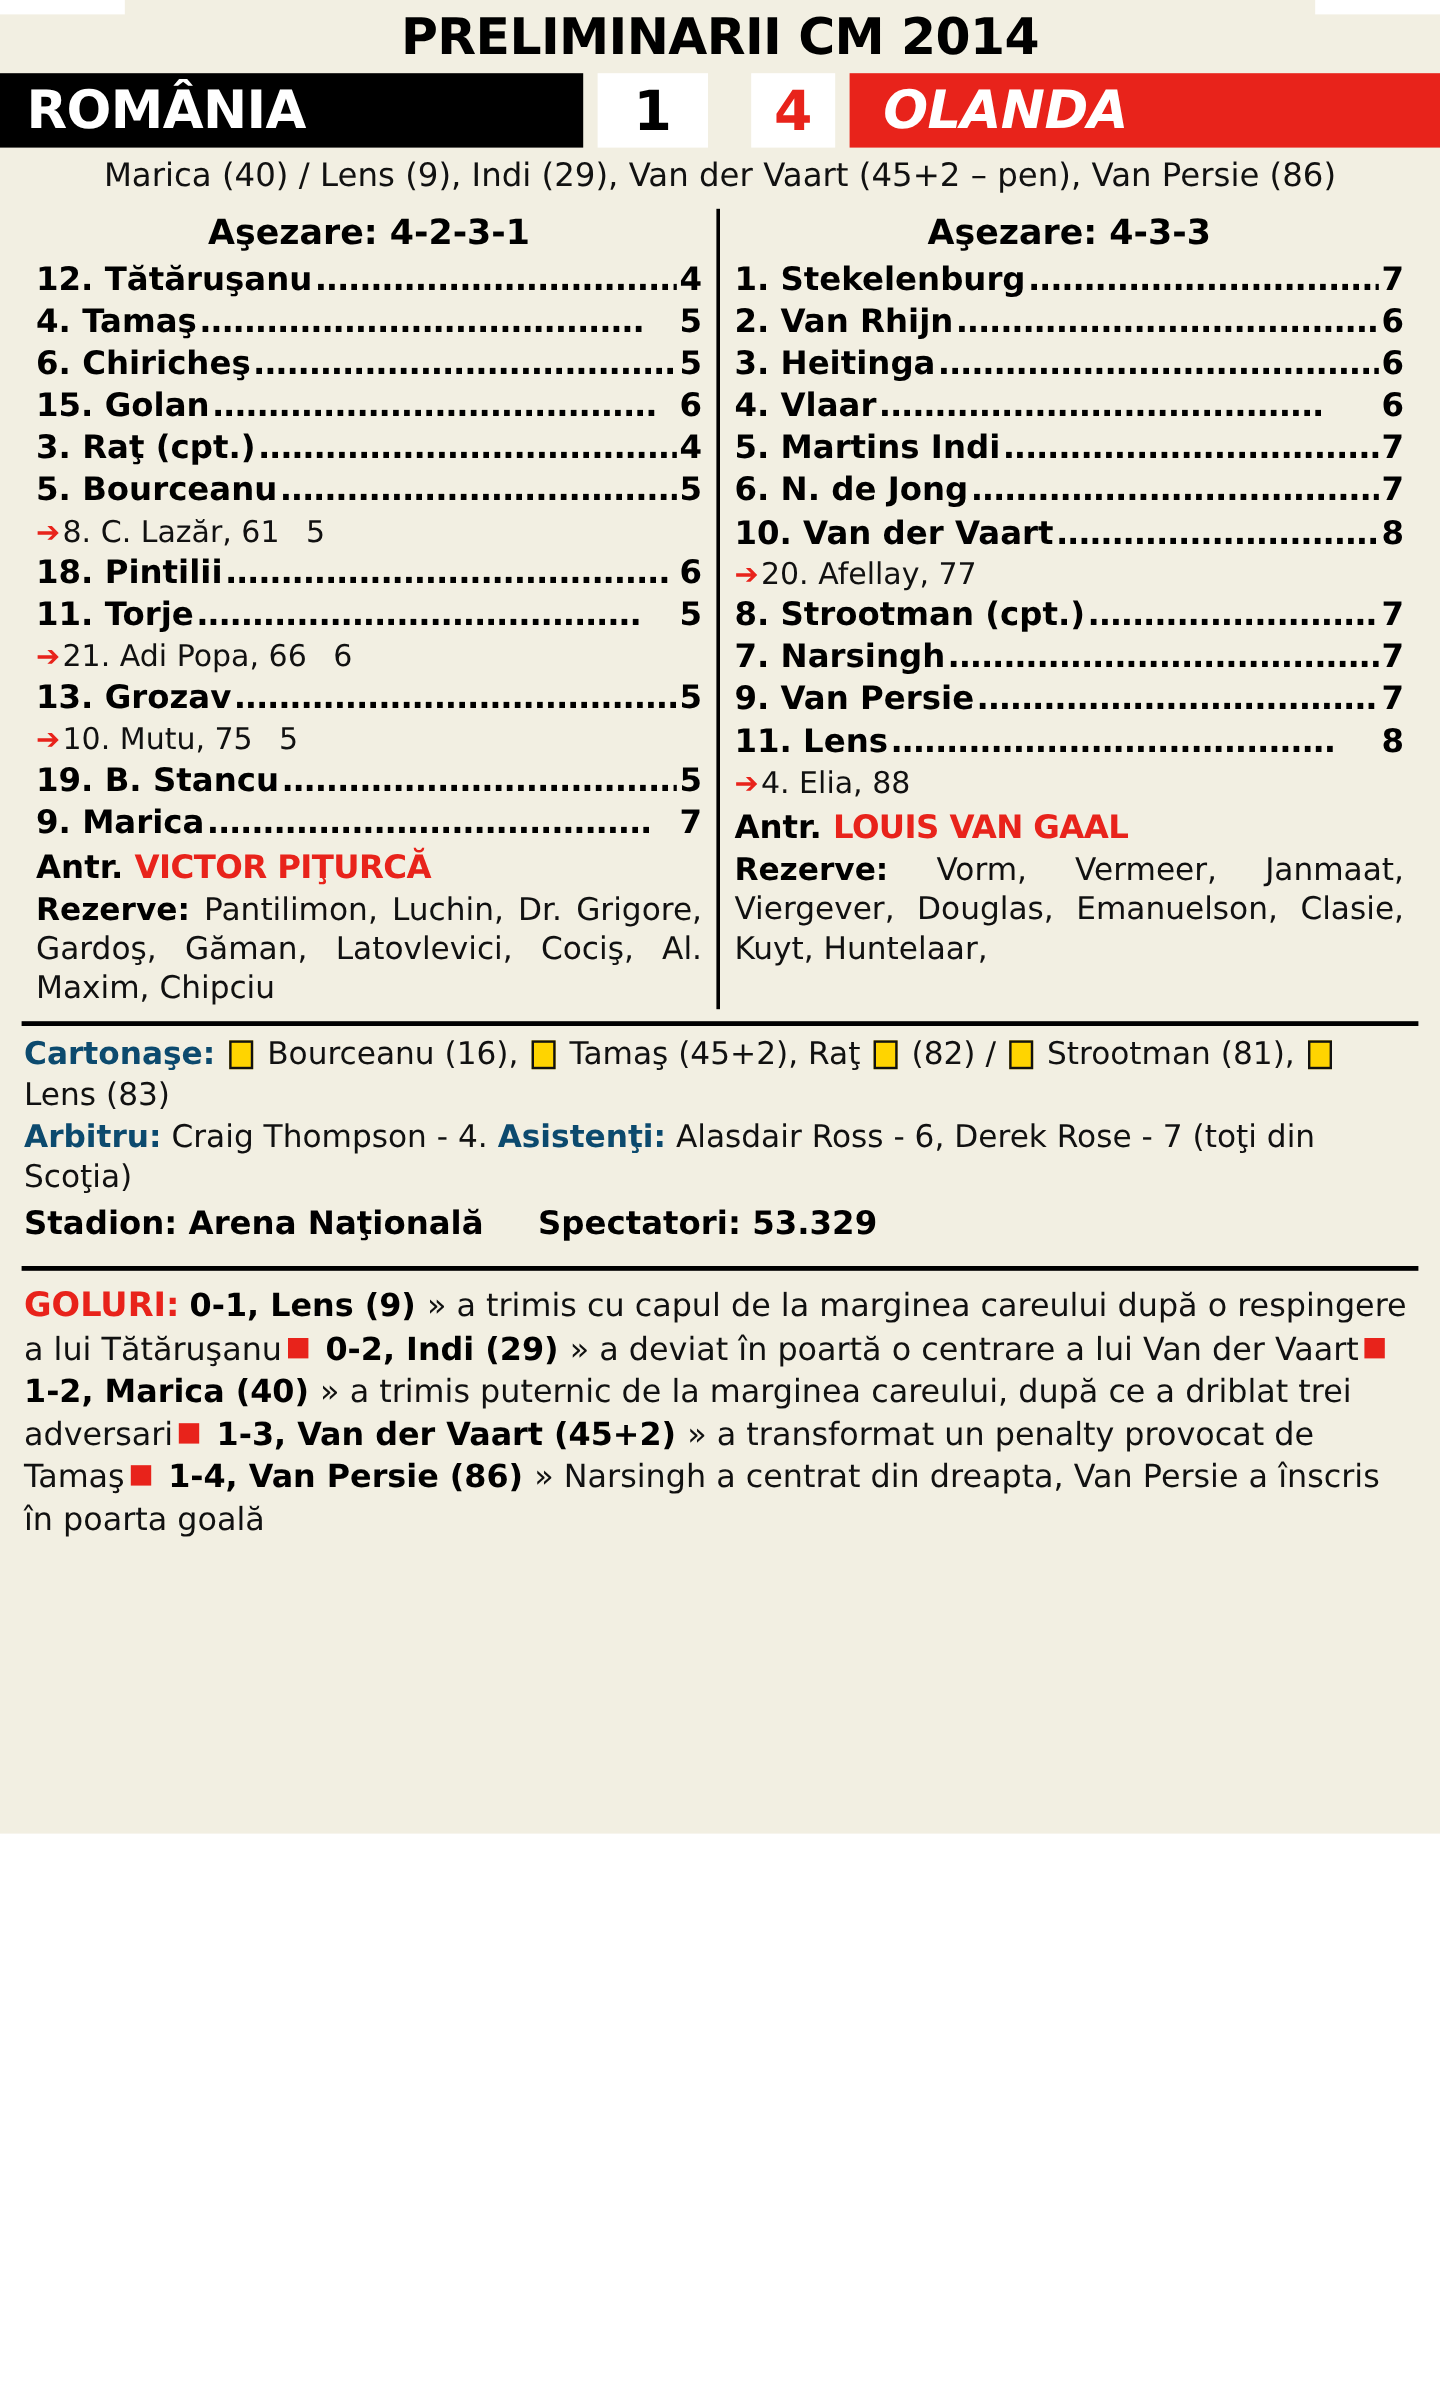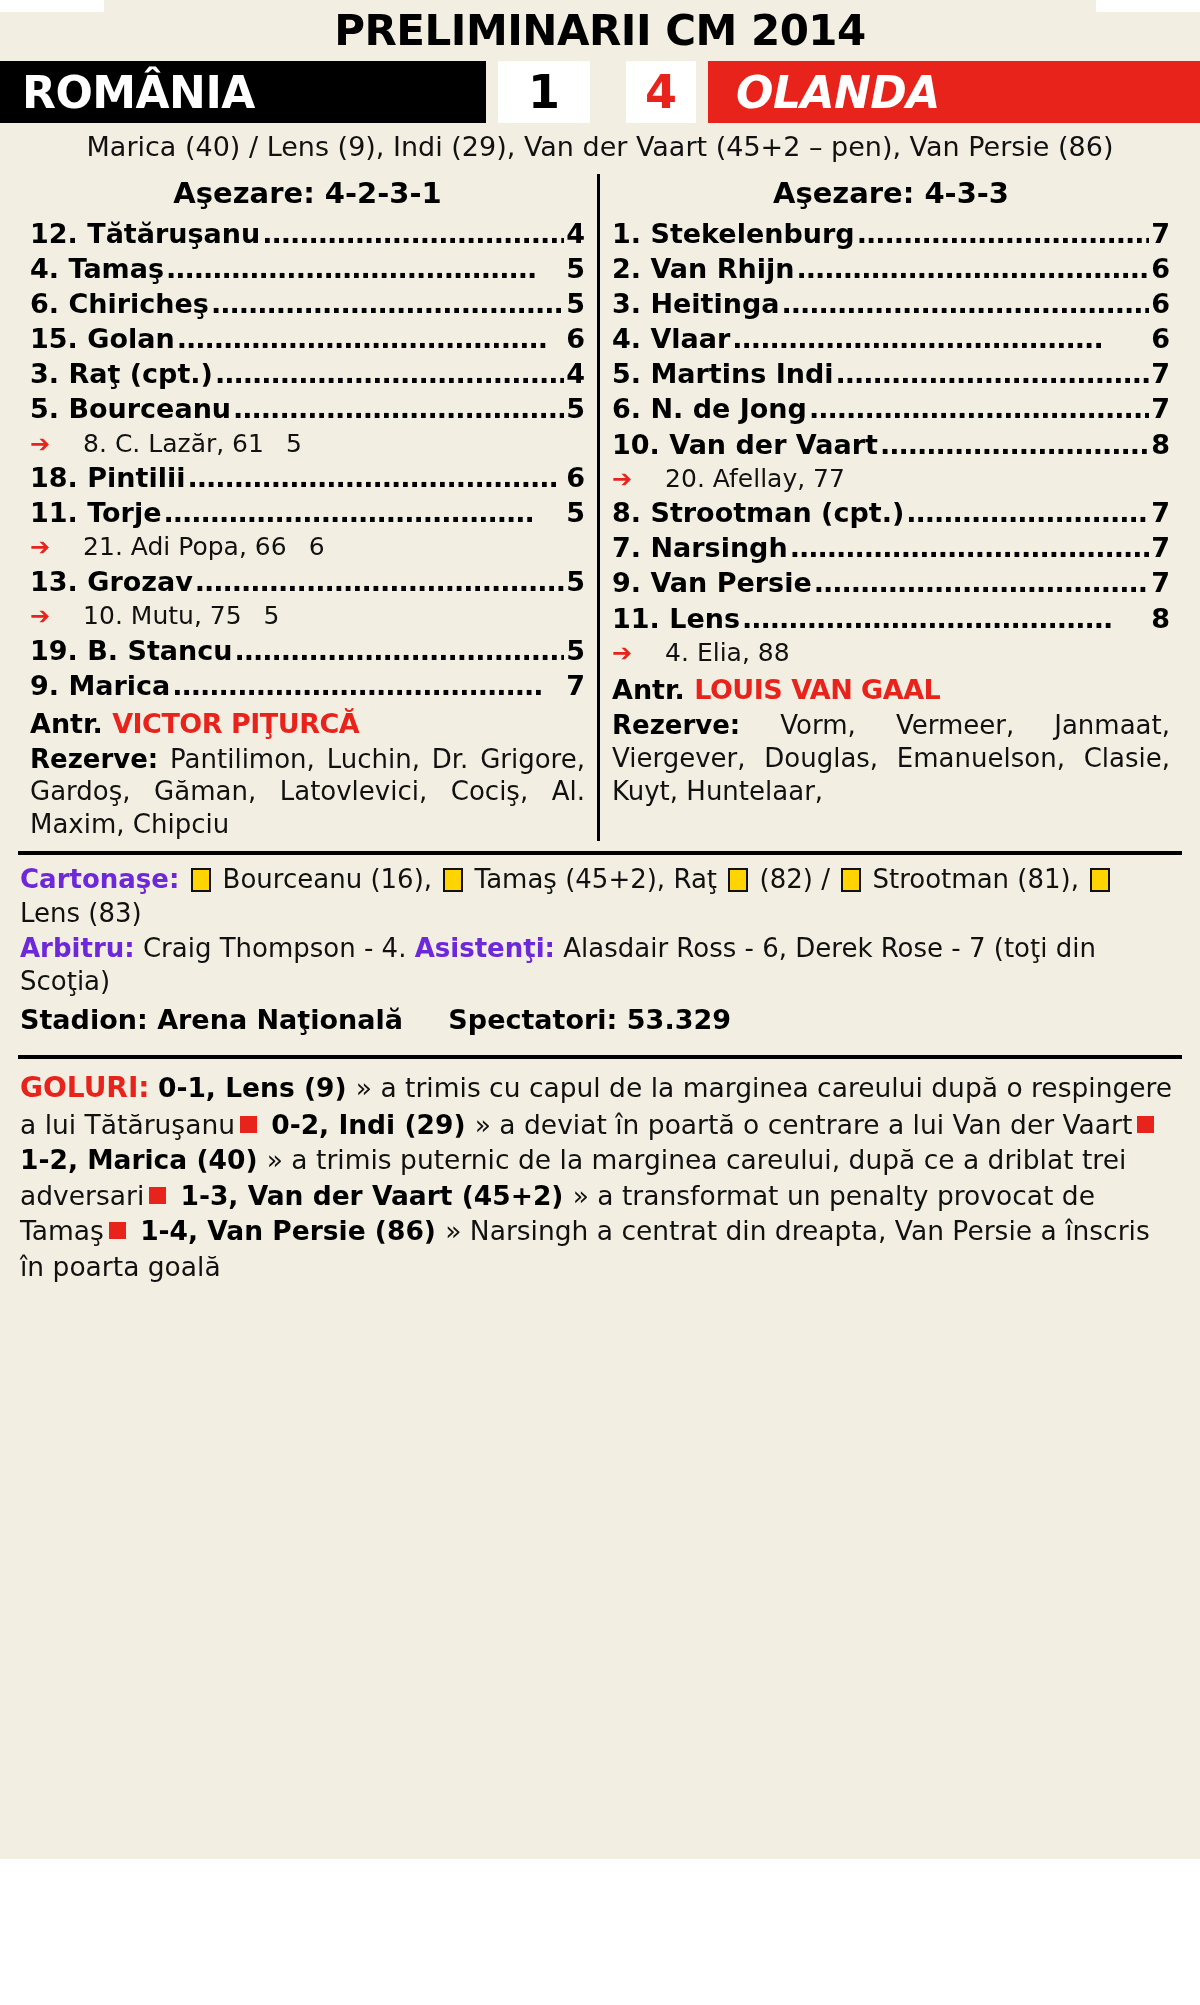--- a/index.html
+++ b/index.html
@@ -4,21 +4,21 @@
 <style>
   * { box-sizing: border-box; margin: 0; padding: 0; }
   html, body {
     width: 1200px;
     height: 2005px;
     background: #ffffff;
     font-family: "DejaVu Sans", sans-serif;
   }
   .sheet {
     width: 1200px;
-    height: 1859px;
+    height: 1528px;
     background: #f2efe2;
     position: relative;
     overflow: hidden;
   }
   
   .hdr-title {
     text-align: center;
     font-weight: bold;
     font-size: 42px;
     letter-spacing: -0.5px;
@@ -129,21 +129,21 @@
     line-height: 1.32;
     display: flex;
     align-items: baseline;
   }
   .arrow {
     color: #e8231b;
     font-weight: bold;
     padding-right: 2px;
     font-size: 24px;
   }
-  .sub .sname { flex: 0 0 auto; margin-left: 31px; }
+  .sub .sname { flex: 0 0 auto; }
   .sub .srate { padding-left: 22px; }
   .coach {
     font-size: 27px;
     font-weight: bold;
     color: #000;
     padding-top: 4px;
     line-height: 1.25;
   }
   .coach .cname {
     color: #e8231b;
@@ -164,21 +164,21 @@
     background: #000;
     margin: 10px 18px 0 18px;
   }
   
   .details {
     padding: 8px 20px 8px 20px;
     font-size: 26px;
     color: #111;
     line-height: 1.30;
   }
-  .details b { color: #6d28d9; font-weight: bold; }
+  .details b { color: #0c4a6e; font-weight: bold; }
   .ycard {
     display: inline-block;
     width: 20px;
     height: 24px;
     background: #ffd400;
     border: 2px solid #111;
     vertical-align: -4px;
     margin: 0 3px;
   }
   .detline { margin-bottom: 1px; }

